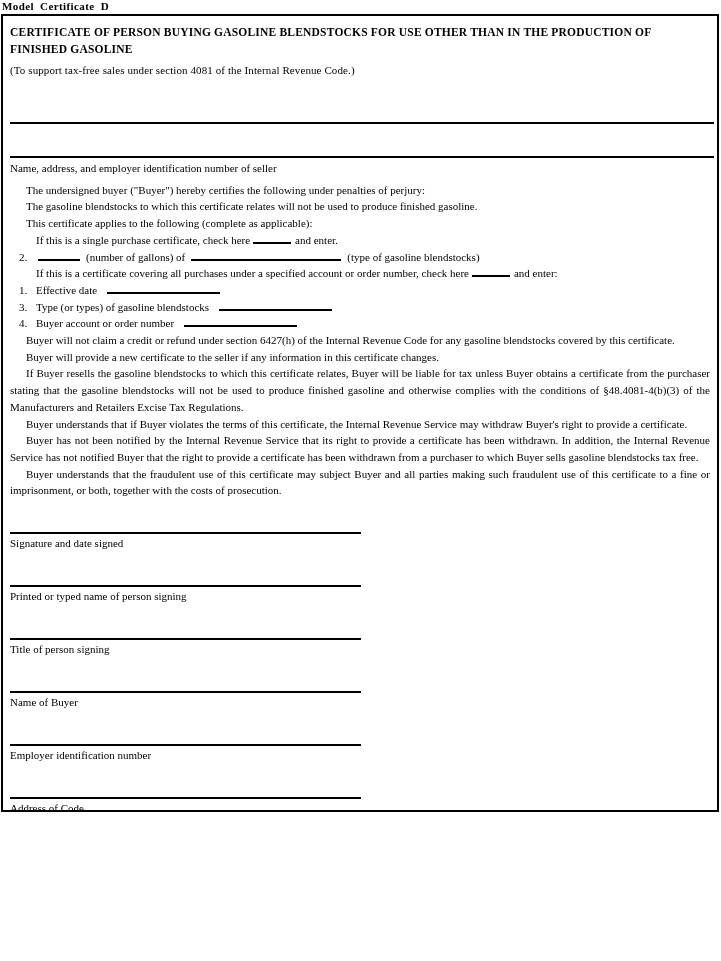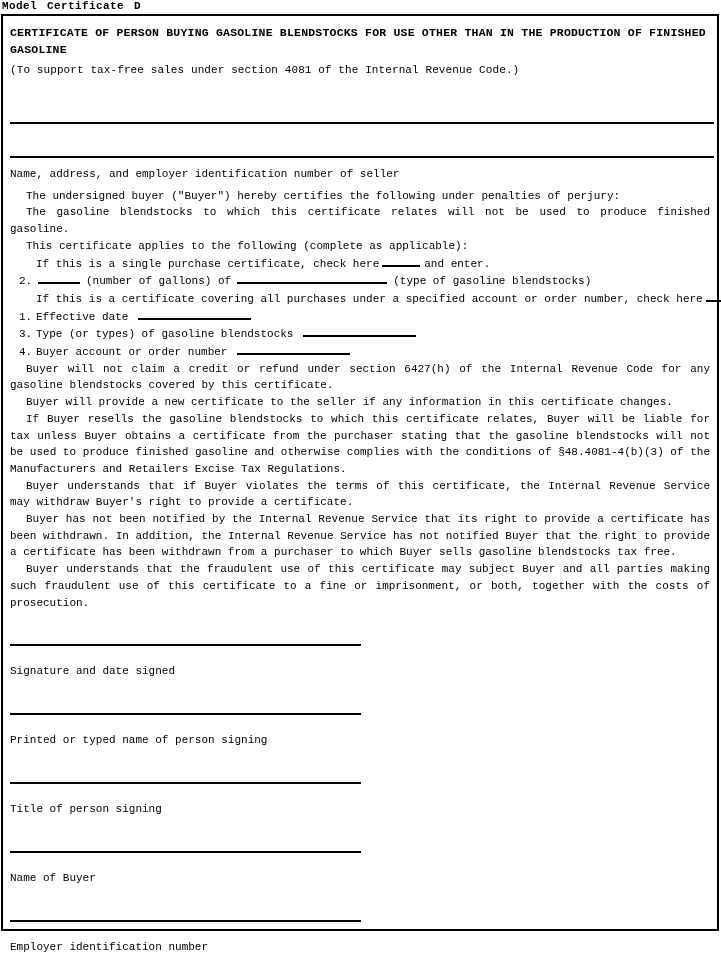--- a/index.html
+++ b/index.html
@@ -1,60 +1,60 @@
 <!DOCTYPE html>
 <html><head>
 <meta charset="utf-8">
 <style>
   html,body{margin:0;padding:0;background:#fff;}
   .page{
     position:relative;width:721px;height:961px;background:#ffffff;
-    font-family:Liberation Mono, monospace;color:#000;
+    font-family:Liberation Serif, serif;color:#000;
     overflow:hidden;
   }
   .doc-header{
     position:absolute;left:2px;top:0px;
     font-size:11px;font-weight:bold;letter-spacing:0.4px;word-spacing:3px;
   }
   .box{
-    position:absolute;left:1px;top:14px;width:718px;height:917px;
+    position:absolute;left:1px;top:14px;width:718px;height:798px;
     border:2px solid #000;box-sizing:border-box;
     padding:7px 6px 0 6px;
   }
   .cert-title{
     font-size:11.5px;font-weight:bold;line-height:17px;letter-spacing:0.2px;
     margin:1px 0 0 1px;max-width:700px;
   }
   .cert-subtitle{
     font-size:11px;margin:6px 0 0 1px;letter-spacing:0.1px;
   }
   .rule{
     height:0;border-top:2px solid #000;width:704px;margin-left:1px;
   }
   .rule-1{margin-top:46px;}
   .rule-2{margin-top:32px;}
-  .seller-label{font-size:11px;margin:8px 0 0 1px;}
+  .seller-label{font-size:11px;margin:2px 0 0 1px;}
   .body-text{font-size:11px;line-height:16.7px;}
   .para{margin:0 1px;text-indent:16px;text-align:justify;}
   .para-first{margin-top:5px;}
   .line-item{margin:0 10px;white-space:nowrap;}
   .num{display:inline-block;width:17px;text-indent:0;}
   .blank{
     display:inline-block;height:10px;border-bottom:2px solid #000;
     vertical-align:baseline;
   }
   .blank-check{width:38px;margin:0 4px 0 3px;}
   .blank-gallons{width:42px;margin:0 6px 0 2px;}
   .blank-type{width:150px;margin:0 6px;}
   .blank-item{width:113px;margin:0 0 0 10px;}
   .sig-field{margin-left:1px;}
   .sig-gap-first{margin-top:33px;}
   .sig-gap{margin-top:36px;}
   .sig-line{height:0;border-top:2px solid #000;width:351px;}
-  .sig-label{font-size:11px;margin-top:19px;}
+  .sig-label{font-size:11px;margin-top:3px;}
 </style>
 </head>
 <body>
 
 <div class="page">
 
   <div class="doc-header">Model Certificate D</div>
 
   <div class="box">
 

